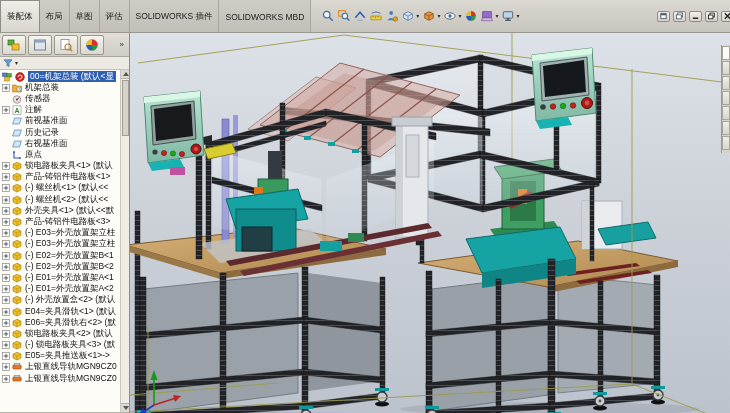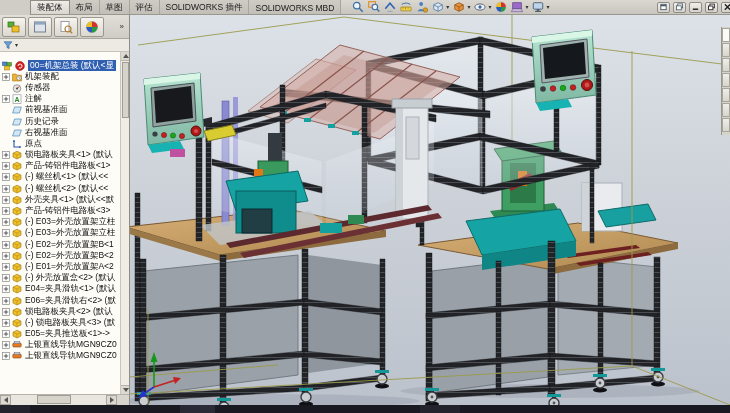--- a/index.html
+++ b/index.html
@@ -3,42 +3,42 @@
 <meta charset="utf-8">
 <style>
   :root{
     --sel:#2f5fb0; --vp1:#dde2e8; --vp2:#bcc2cc; --bb:#9b9b4a; --task:#191922;
   }
   *{margin:0;padding:0;box-sizing:border-box;}
   body{font-family:"Liberation Sans","DejaVu Sans",sans-serif;}
   .app{width:730px;height:413px;position:relative;overflow:hidden;background:#d0cdc6;}
 
   
-  .topbar{height:15px;display:flex;align-items:stretch;background:linear-gradient(#dbd8d1,#c8c5be);border-bottom:1px solid #9a978f;position:relative;z-index:6;margin-left:30px;}
+  .topbar{height:33px;display:flex;align-items:stretch;background:linear-gradient(#dbd8d1,#c8c5be);border-bottom:1px solid #9a978f;position:relative;z-index:6;}
   .tab{font-size:8.5px;padding:1px 6px 0;color:#1a1a1a;border-right:1px solid #a8a59d;display:flex;align-items:center;white-space:nowrap;cursor:default;background:linear-gradient(#cfccc5,#c2bfb8);}
   .tab.active{background:linear-gradient(#efede8,#d9d6cf);border:1px solid #8f8c85;border-bottom:none;}
   .hud{display:flex;align-items:center;gap:1px;margin-left:9px;}
   .hbtn{width:15px;height:13px;display:flex;align-items:center;justify-content:center;}
   .hbtn svg{width:12px;height:12px;}
   .caret{font-size:6px;color:#333;margin-right:1px;line-height:1;}
   .win{margin-left:auto;display:flex;align-items:center;gap:3px;margin-right:-4px;}
   .wbtn{width:13px;height:11px;background:linear-gradient(#f2f0ea,#d5d2ca);border:1px solid #8f8c85;border-radius:2px;display:flex;align-items:center;justify-content:center;flex:none;}
   .wbtn svg{width:9px;height:8px;}
 
   
   .main{display:flex;height:390px;}
   .left-panel{width:130px;background:#fdfcf7;border-right:1px solid #8f8c85;display:flex;flex-direction:column;position:relative;z-index:5;}
   .panel-toolbar{height:24px;background:linear-gradient(#e2dfd8,#cfccc5);display:flex;align-items:center;gap:2px;padding:1px 2px;border-bottom:1px solid #aaa79f;}
   .pbtn{width:24px;height:20px;background:linear-gradient(#f6f4ee,#dbd8d0);border:1px solid #9a978f;border-radius:2px;display:flex;align-items:center;justify-content:center;}
   .pbtn svg{width:14px;height:14px;}
   .overflow{margin-left:auto;font-size:8px;color:#333;padding:0 3px;}
   .filter-row{height:13px;background:#eceae3;border-bottom:1px solid #c5c2ba;display:flex;align-items:center;padding:0 3px;gap:2px;}
   .filter-row svg{width:10px;height:10px;}
 
-  .tree{flex:1;overflow:hidden;position:relative;padding-top:8px;background:#fdfcf7;}
+  .tree{flex:1;overflow:hidden;position:relative;padding-top:1px;background:#fdfcf7;}
   .tree-row{height:11.2px;display:flex;align-items:center;padding:0 11px 0 2px;white-space:nowrap;overflow:hidden;font-size:8.5px;color:#111;}
   .tree-row .expand{width:9px;height:8px;margin-right:1px;flex:none;display:flex;align-items:center;}
   .tree-row .expand svg{width:8px;height:8px;}
   .t-ic{width:11px;height:10px;margin-right:2px;flex:none;}
   .t-ic svg{width:10px;height:10px;}
   .t-label{overflow:hidden;}
   .tree-row.selected .t-label{background:var(--sel);color:#fff;padding:0 2px;}
 
   .vscroll{position:absolute;right:0;top:0;bottom:0;width:9px;background:#f0ede6;border-left:1px solid #c8c5bd;}
   .vs-btn{width:9px;height:9px;background:#dcd9d1;border-bottom:1px solid #b5b2aa;display:flex;align-items:center;justify-content:center;}
@@ -250,21 +250,21 @@
                 <svg viewBox="0 0 9 9">
                   <rect x="0.5" y="0.5" width="8" height="8" fill="#fff" stroke="#8a8a8a" stroke-width="0.8"></rect>
                   <path d="M2 4.5 H7 M4.5 2 V7" stroke="#333" stroke-width="0.9"></path>
                 </svg>
               </span>
               <span class="t-ic"><svg viewBox="0 0 10 10">
                   <path d="M0.5 2 L4 2 L5 3.2 L9.5 3.2 L9.5 9 L0.5 9 Z" fill="#f0b030" stroke="#9a6a10" stroke-width="0.5"></path>
                   <circle cx="7" cy="6" r="2.2" fill="#fff" stroke="#555" stroke-width="0.5"></circle>
                   <path d="M7 4.8 L7 6 L8 6.6" fill="none" stroke="#555" stroke-width="0.6"></path>
                 </svg></span>
-              <span class="t-label">机架装配</span>
+              <span class="t-label">机架总装</span>
             </div>
             <div class="tree-row">
               <span class="expand"></span>
               <span class="t-ic"><svg viewBox="0 0 10 10">
                   <circle cx="5" cy="5.5" r="3.8" fill="#e8e4da" stroke="#667" stroke-width="0.6"></circle>
                   <path d="M5 5.5 L7.4 3.6" stroke="#c03030" stroke-width="0.9"></path>
                   <circle cx="5" cy="5.5" r="0.9" fill="#334"></circle>
                 </svg></span>
               <span class="t-label">传感器</span>
             </div>
@@ -432,20 +432,33 @@
                 <svg viewBox="0 0 9 9">
                   <rect x="0.5" y="0.5" width="8" height="8" fill="#fff" stroke="#8a8a8a" stroke-width="0.8"></rect>
                   <path d="M2 4.5 H7 M4.5 2 V7" stroke="#333" stroke-width="0.9"></path>
                 </svg>
               </span>
               <span class="t-ic"><svg viewBox="0 0 10 10">
                   <path d="M1 3.2 L5 1.2 L9 3.2 L9 7 L5 9 L1 7 Z" fill="#f0c028" stroke="#96700e" stroke-width="0.6"></path>
                   <path d="M1 3.2 L5 5 L9 3.2 M5 5 L5 9" fill="none" stroke="#b08a12" stroke-width="0.6"></path>
                 </svg></span>
               <span class="t-label">(-) E02=外壳放置架B&lt;2</span>
+            </div>
+            <div class="tree-row">
+              <span class="expand">
+                <svg viewBox="0 0 9 9">
+                  <rect x="0.5" y="0.5" width="8" height="8" fill="#fff" stroke="#8a8a8a" stroke-width="0.8"></rect>
+                  <path d="M2 4.5 H7 M4.5 2 V7" stroke="#333" stroke-width="0.9"></path>
+                </svg>
+              </span>
+              <span class="t-ic"><svg viewBox="0 0 10 10">
+                  <path d="M1 3.2 L5 1.2 L9 3.2 L9 7 L5 9 L1 7 Z" fill="#f0c028" stroke="#96700e" stroke-width="0.6"></path>
+                  <path d="M1 3.2 L5 5 L9 3.2 M5 5 L5 9" fill="none" stroke="#b08a12" stroke-width="0.6"></path>
+                </svg></span>
+              <span class="t-label">(-) E01=外壳放置架A&lt;1</span>
             </div>
             <div class="tree-row">
               <span class="expand">
                 <svg viewBox="0 0 9 9">
                   <rect x="0.5" y="0.5" width="8" height="8" fill="#fff" stroke="#8a8a8a" stroke-width="0.8"></rect>
                   <path d="M2 4.5 H7 M4.5 2 V7" stroke="#333" stroke-width="0.9"></path>
                 </svg>
               </span>
               <span class="t-ic"><svg viewBox="0 0 10 10">
                   <path d="M1 3.2 L5 1.2 L9 3.2 L9 7 L5 9 L1 7 Z" fill="#f0c028" stroke="#96700e" stroke-width="0.6"></path>

